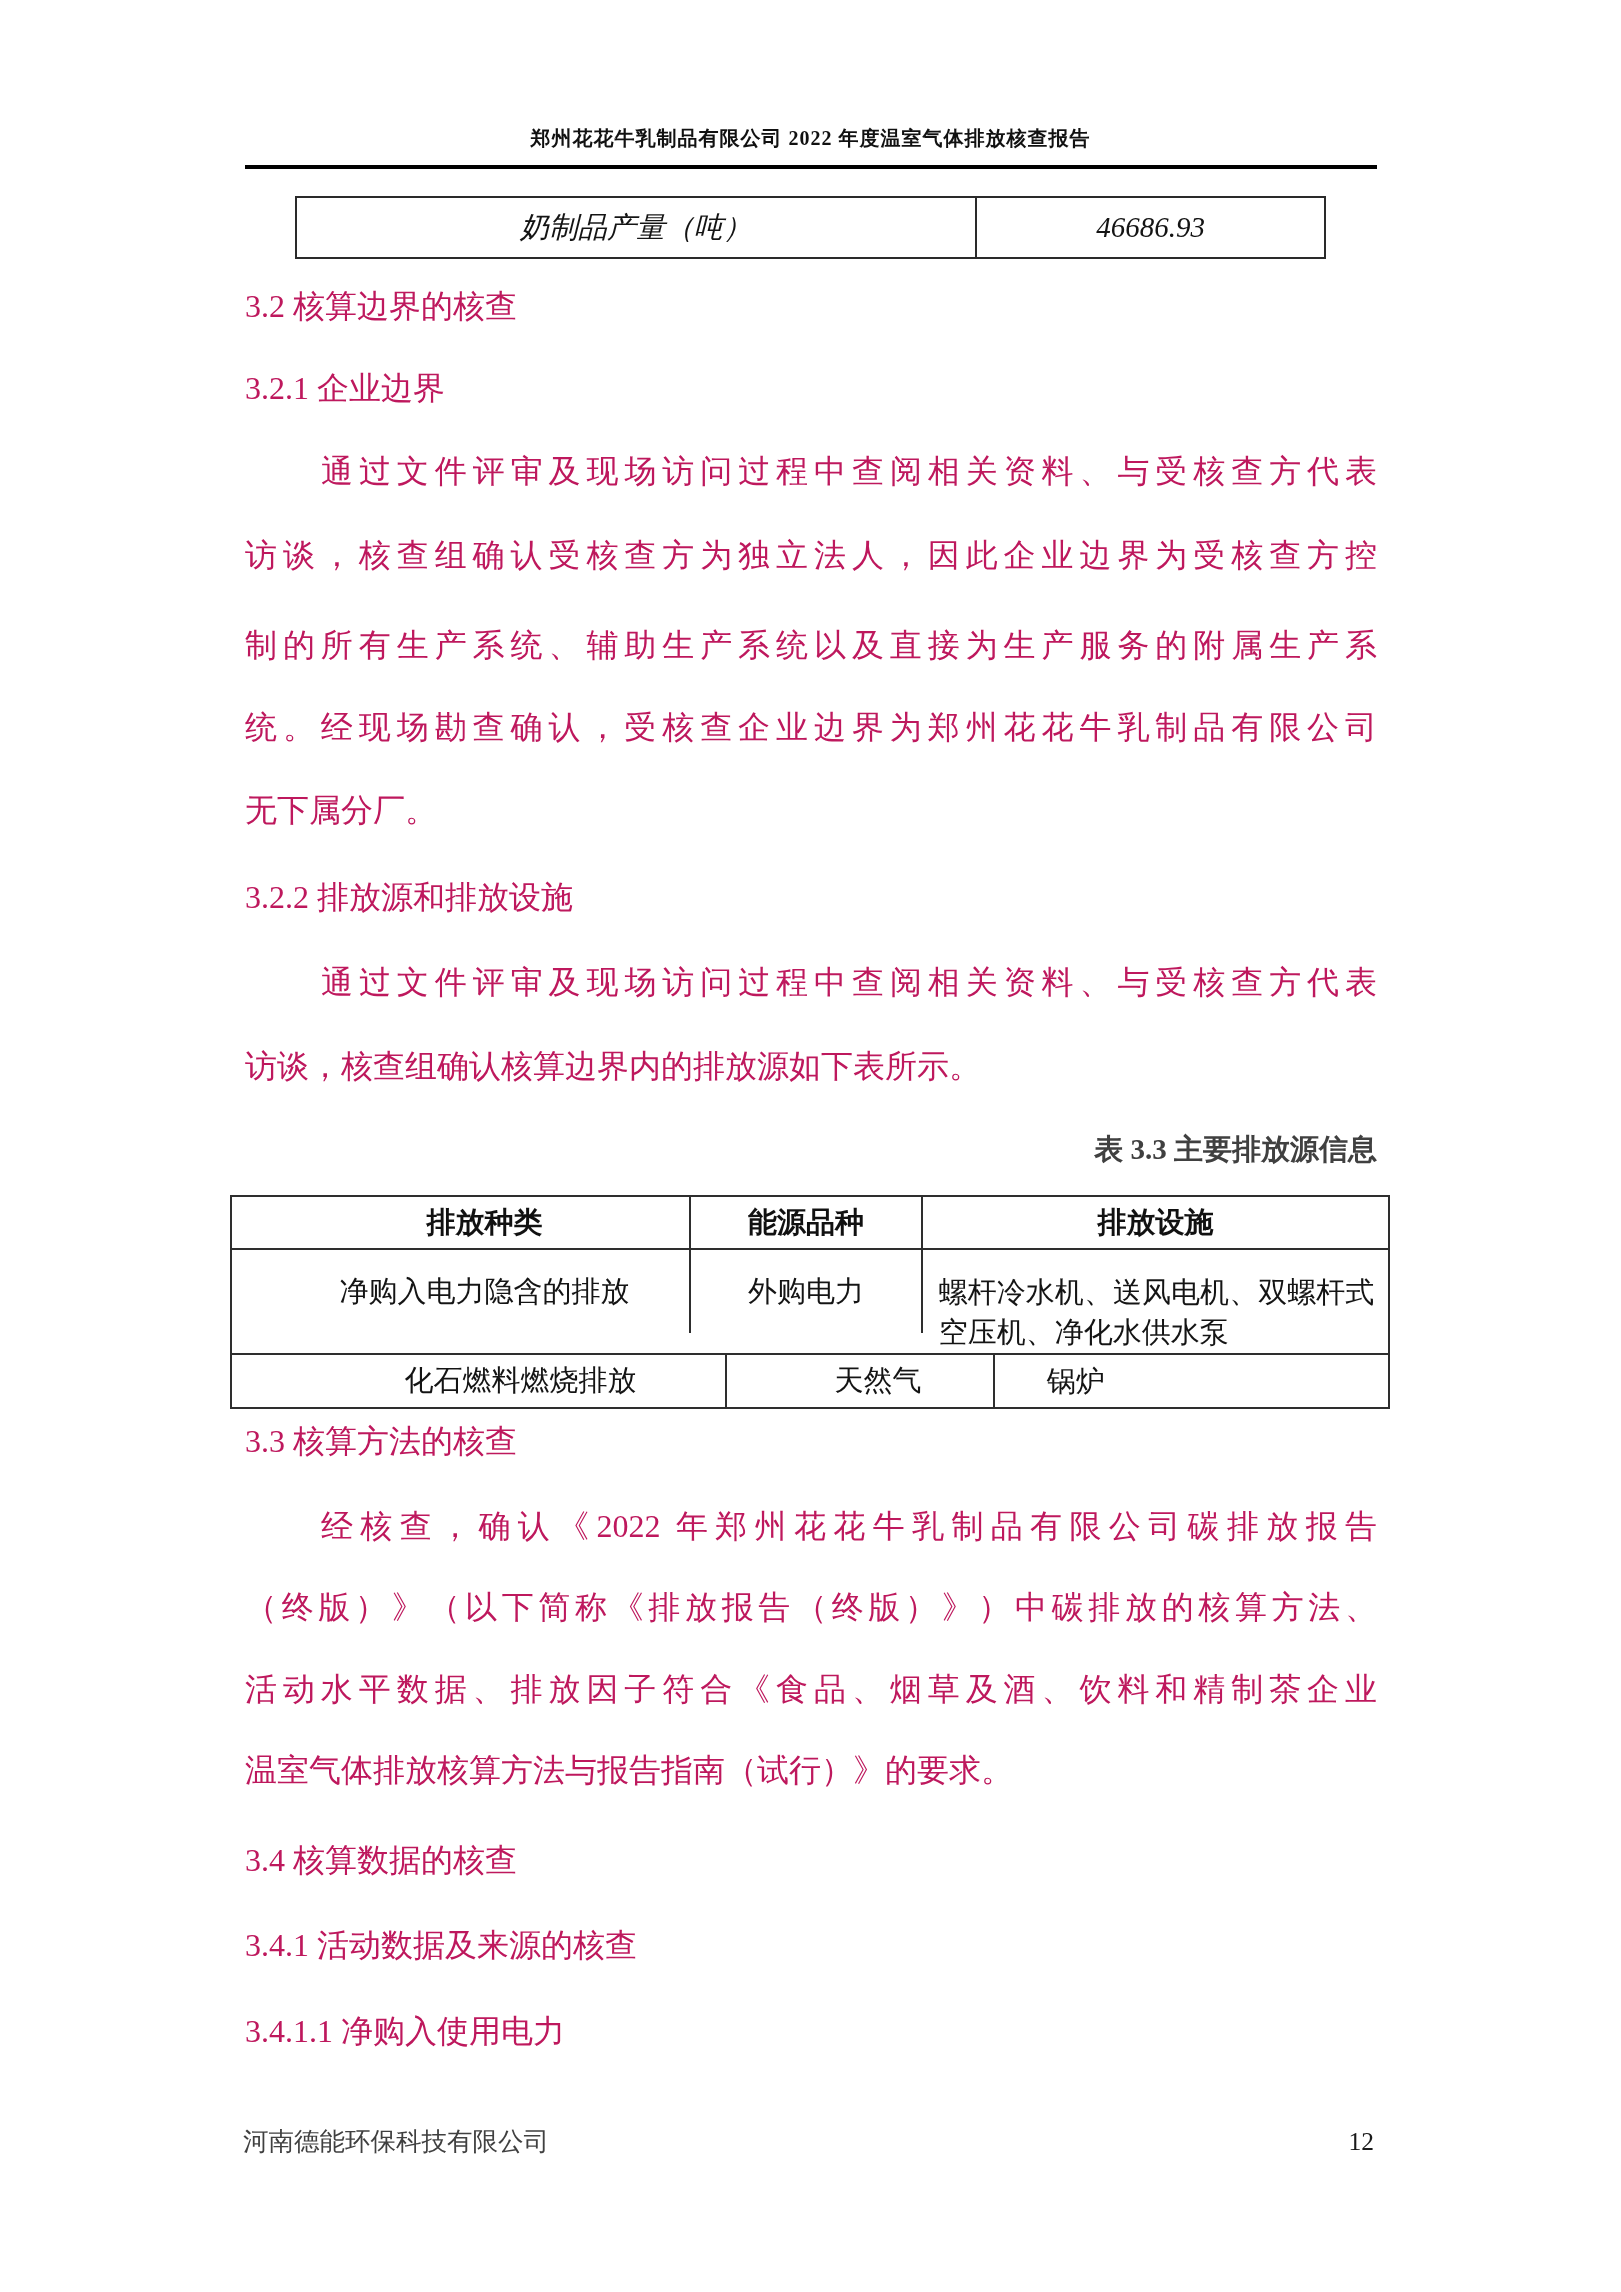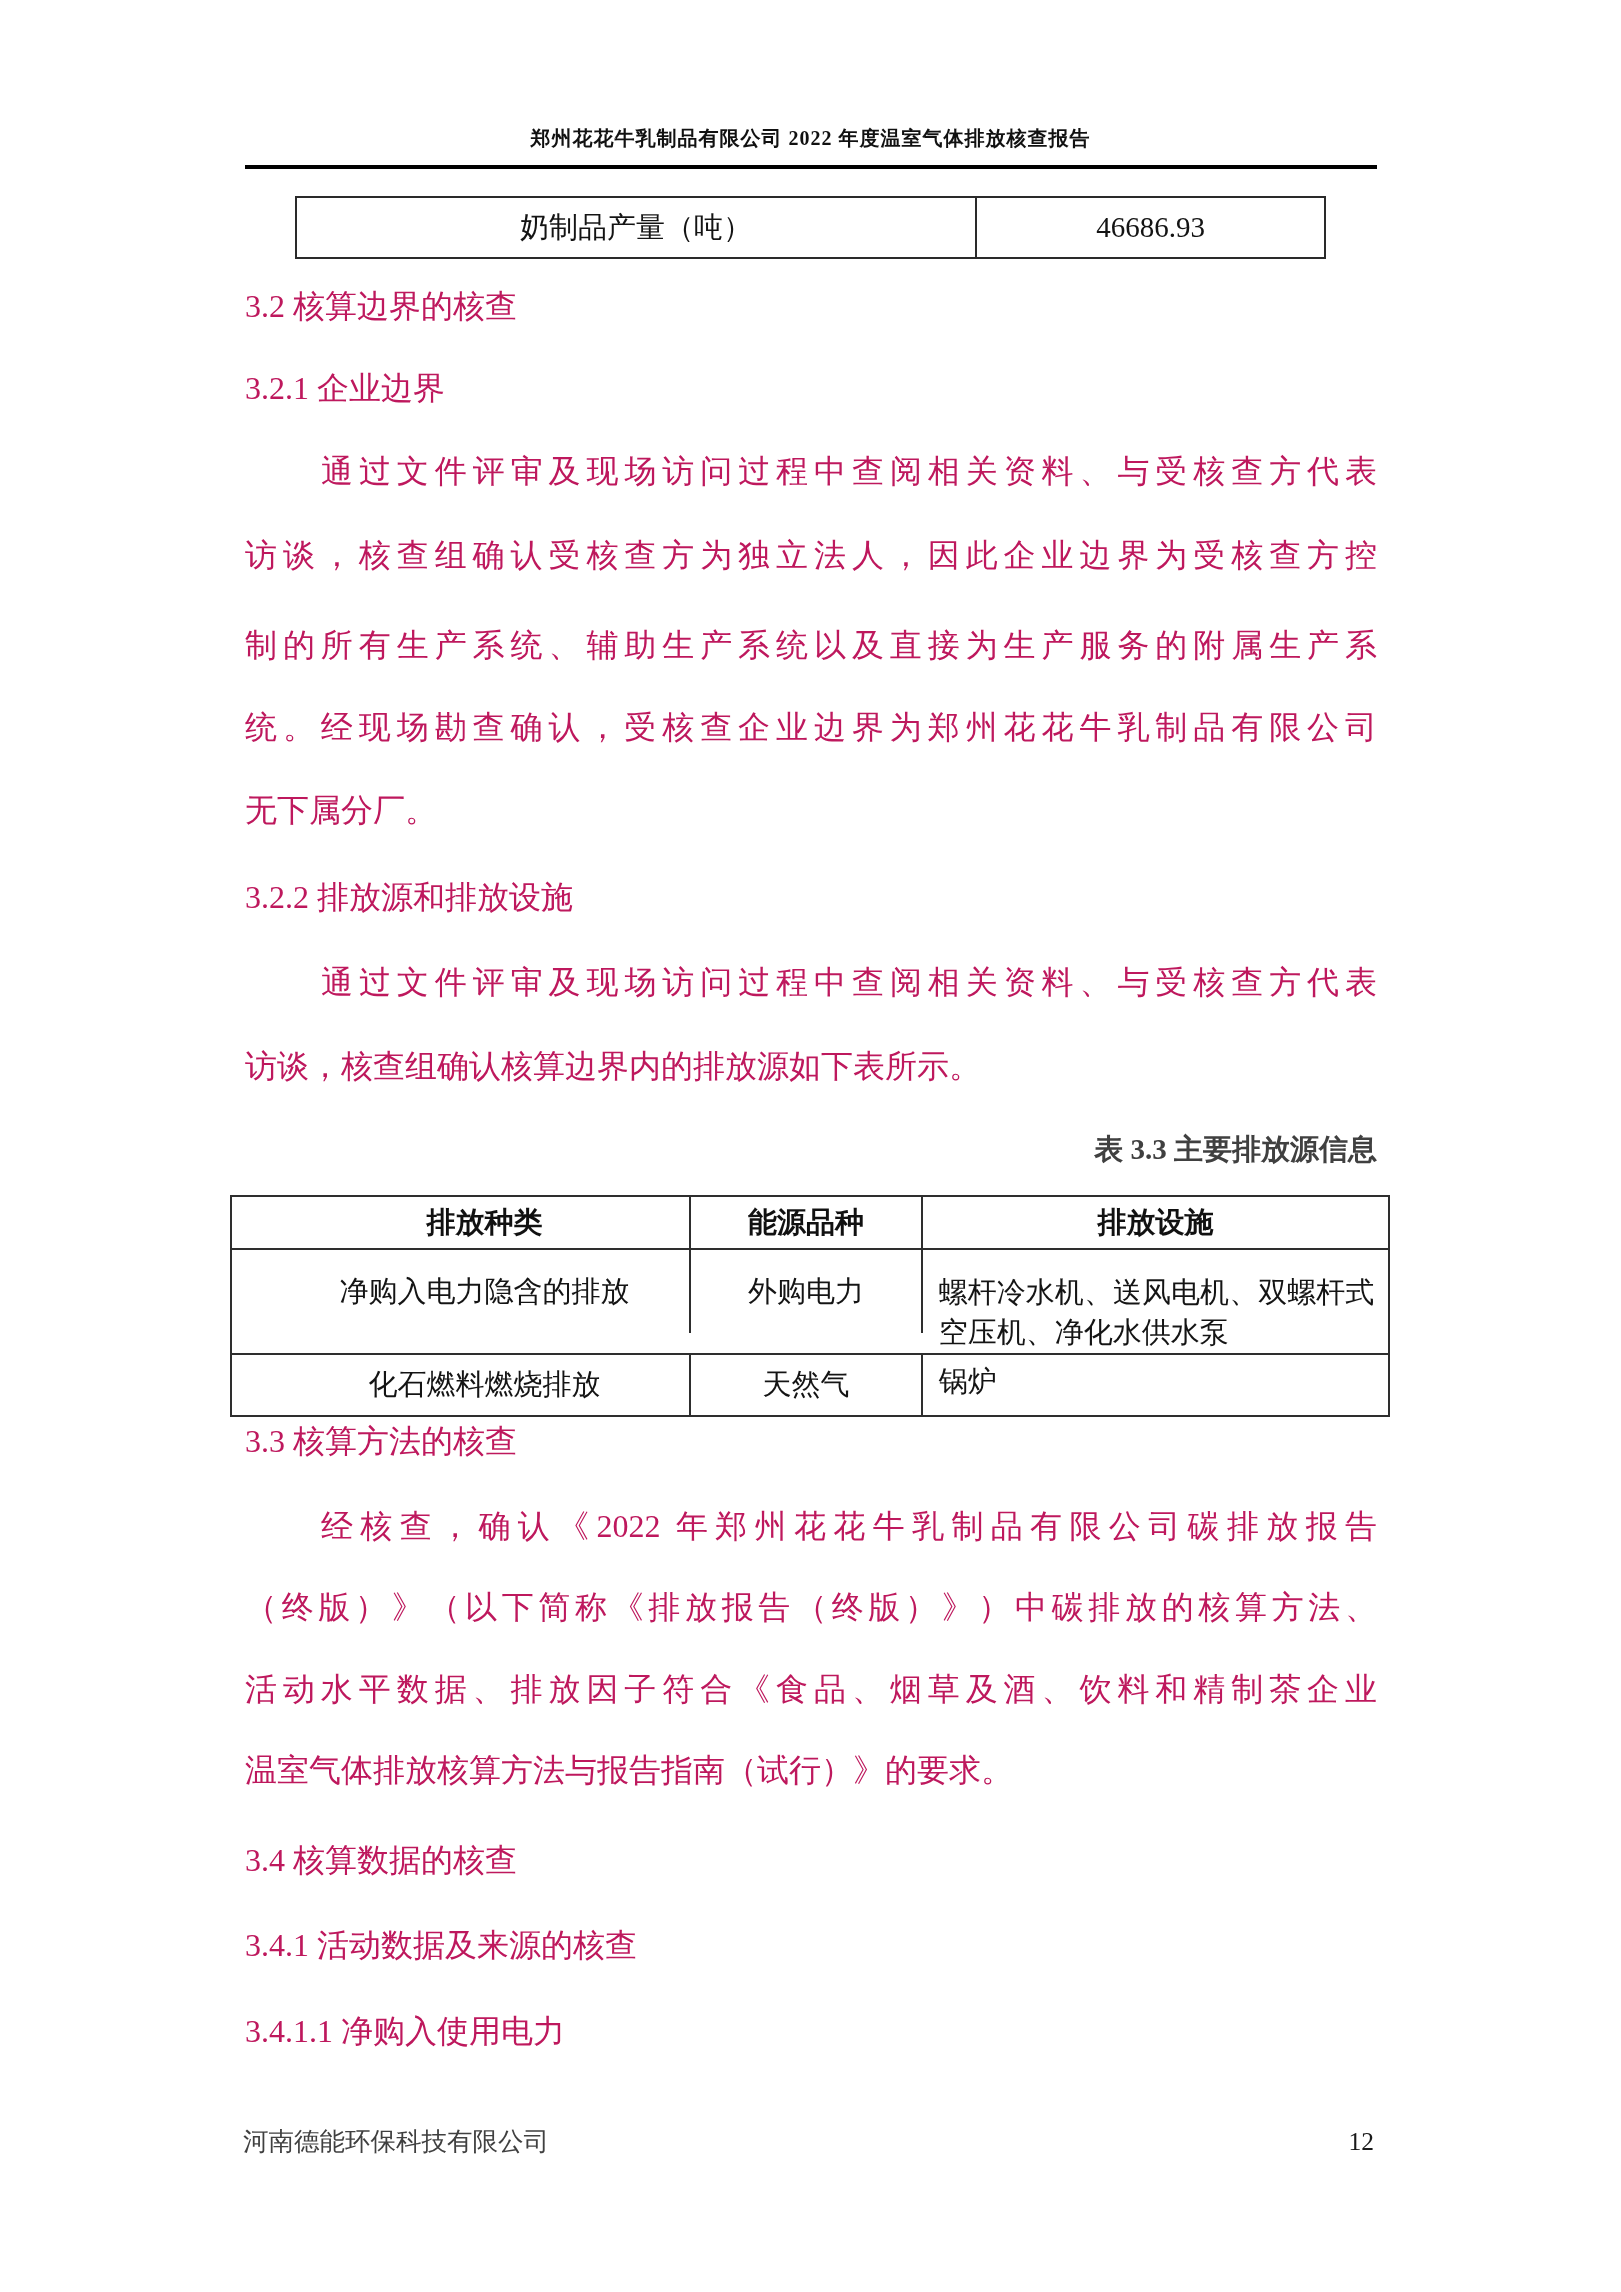--- a/index.html
+++ b/index.html
@@ -25,20 +25,21 @@
     width:1132px; height:3.9px; background:#000;
   }
 
   
   .table1 {
     position:absolute; left:295px; top:196px;
     width:1031px; height:63px;
     border:2px solid #2a2a2a;
     display:flex; box-sizing:border-box;
     font-size:29px;
+    font-style:italic;
   }
   .table1 .t1-c1 {
     width:680px; border-right:2px solid #2a2a2a;
     display:flex; align-items:center; justify-content:center;
     box-sizing:border-box;
   }
   .table1 .t1-c2 {
     flex:1;
     display:flex; align-items:center; justify-content:center;
   }
@@ -77,21 +78,21 @@
   .t2-cell.cb { border-right:2px solid #2e2e2e; }
   .t2-col1 { width:411px; }
   .t2-col2 { width:232px; }
   .t2-col3 { flex:1; }
   .t2-head .t2-cell {
     height:51px; line-height:51px;
     text-align:center; font-weight:bold; color:#111;
   }
   .t2-center { display:flex; align-items:center; justify-content:center; }
   .t2-r1 .t2-cell { height:83px; }
-  .t2-r2 .t2-cell { height:60px; }
+  .t2-r2 .t2-cell { height:52px;margin-left:36px; }
   .t2-facility {
     padding:2px 13.7px 0 15.7px;
     line-height:40px;
     margin-top:20px;
   }
   .t2-facility .fl1 { text-align:justify; text-align-last:justify; }
   .t2-facility .fl2 { text-align:left; }
   .t2-plainleft { line-height:52px; padding-left:15.7px; }
 
   

